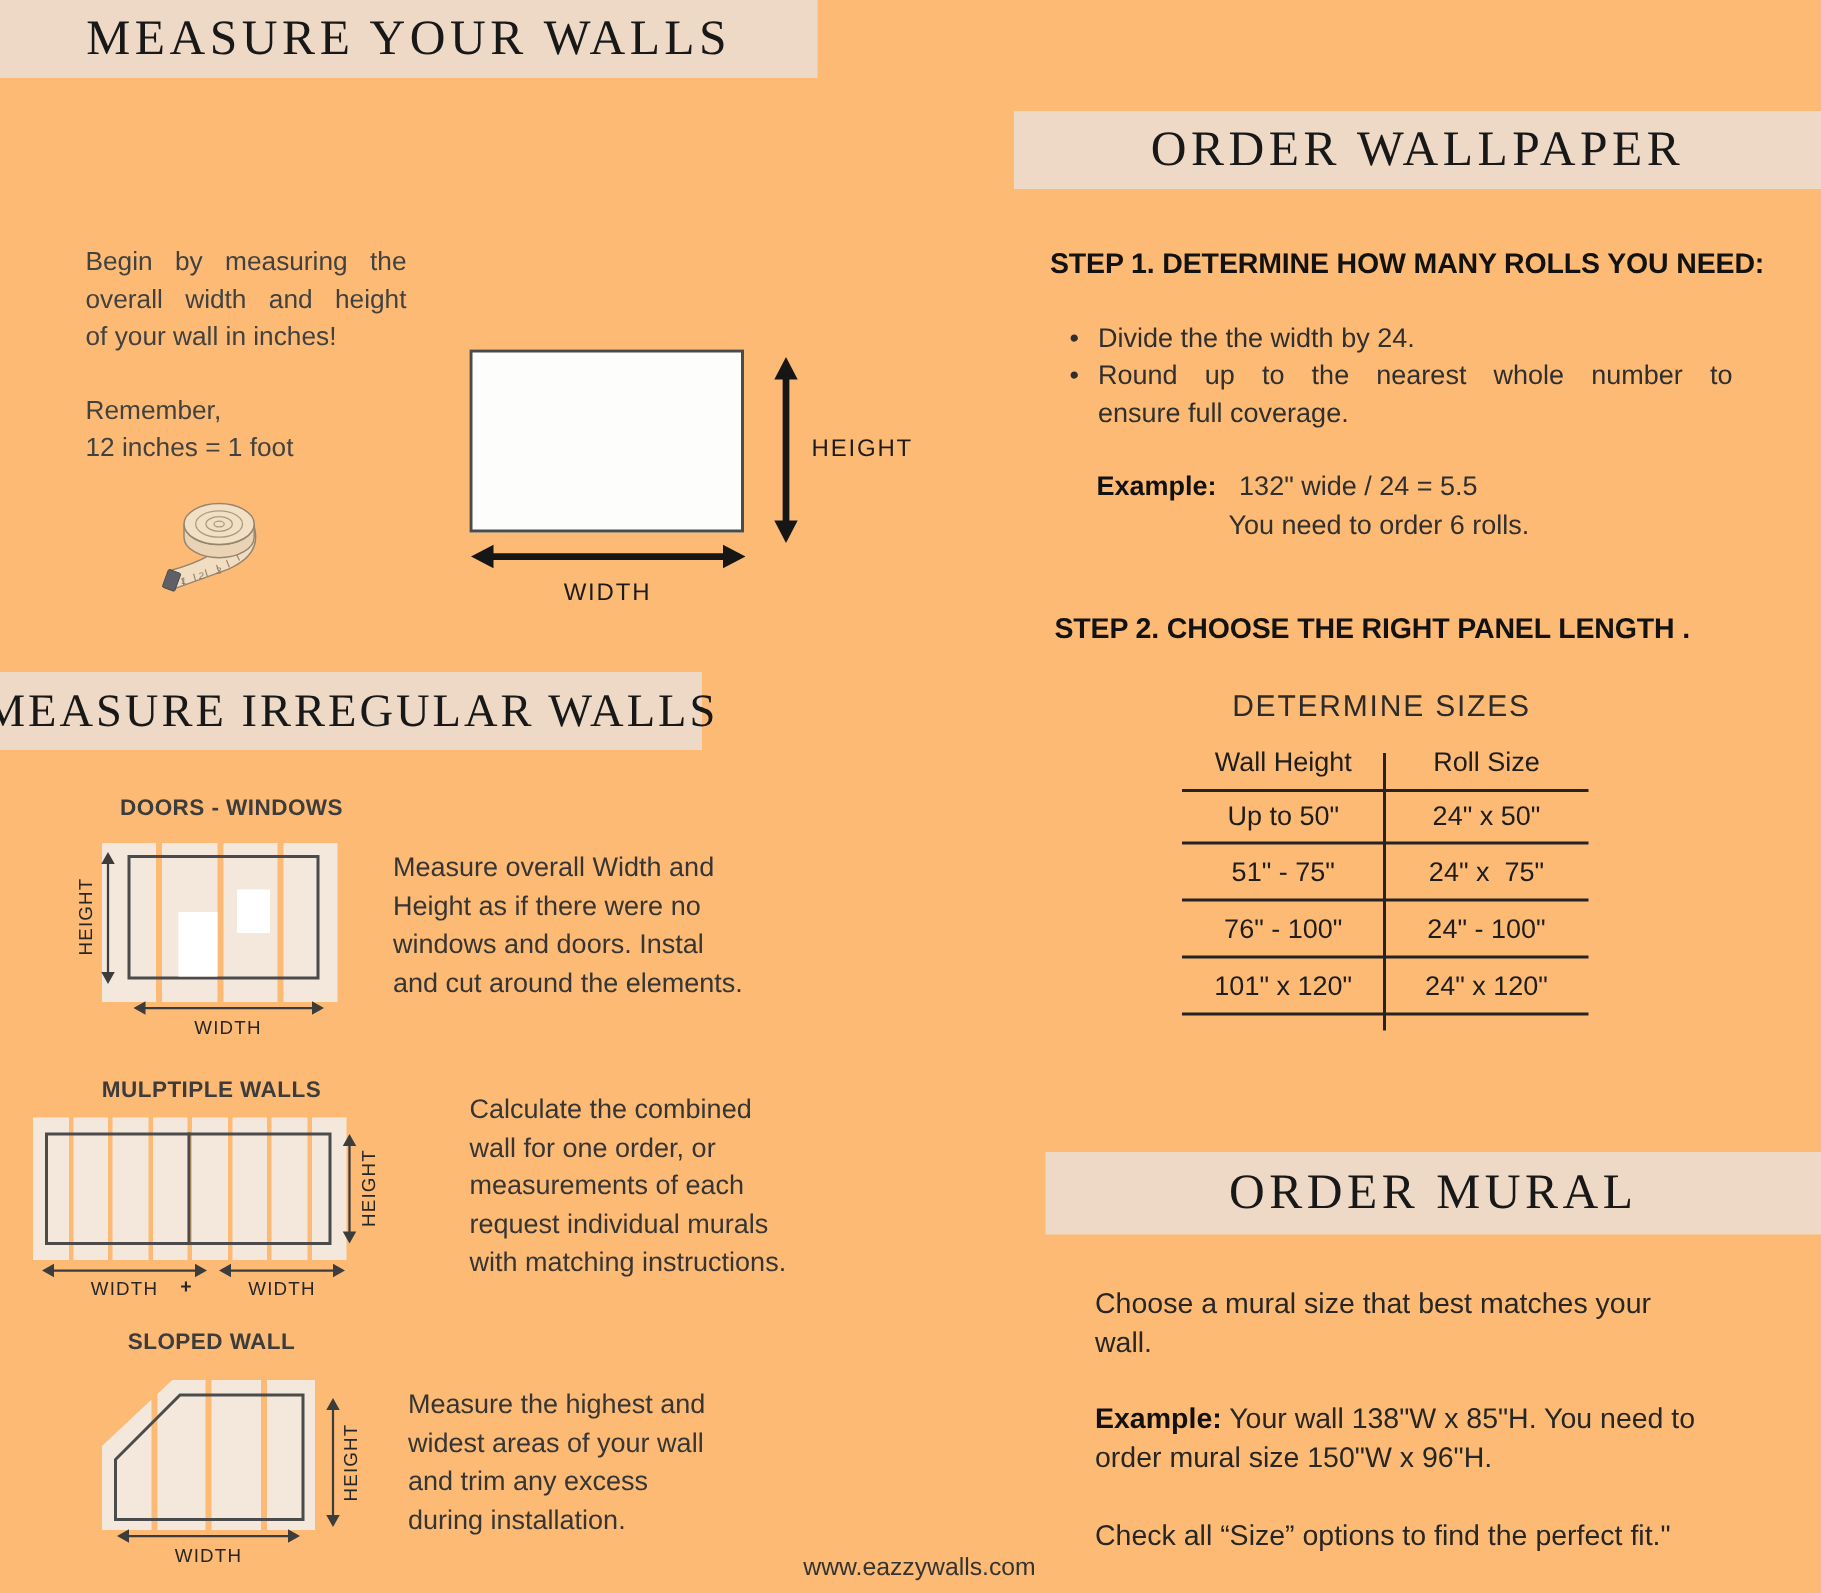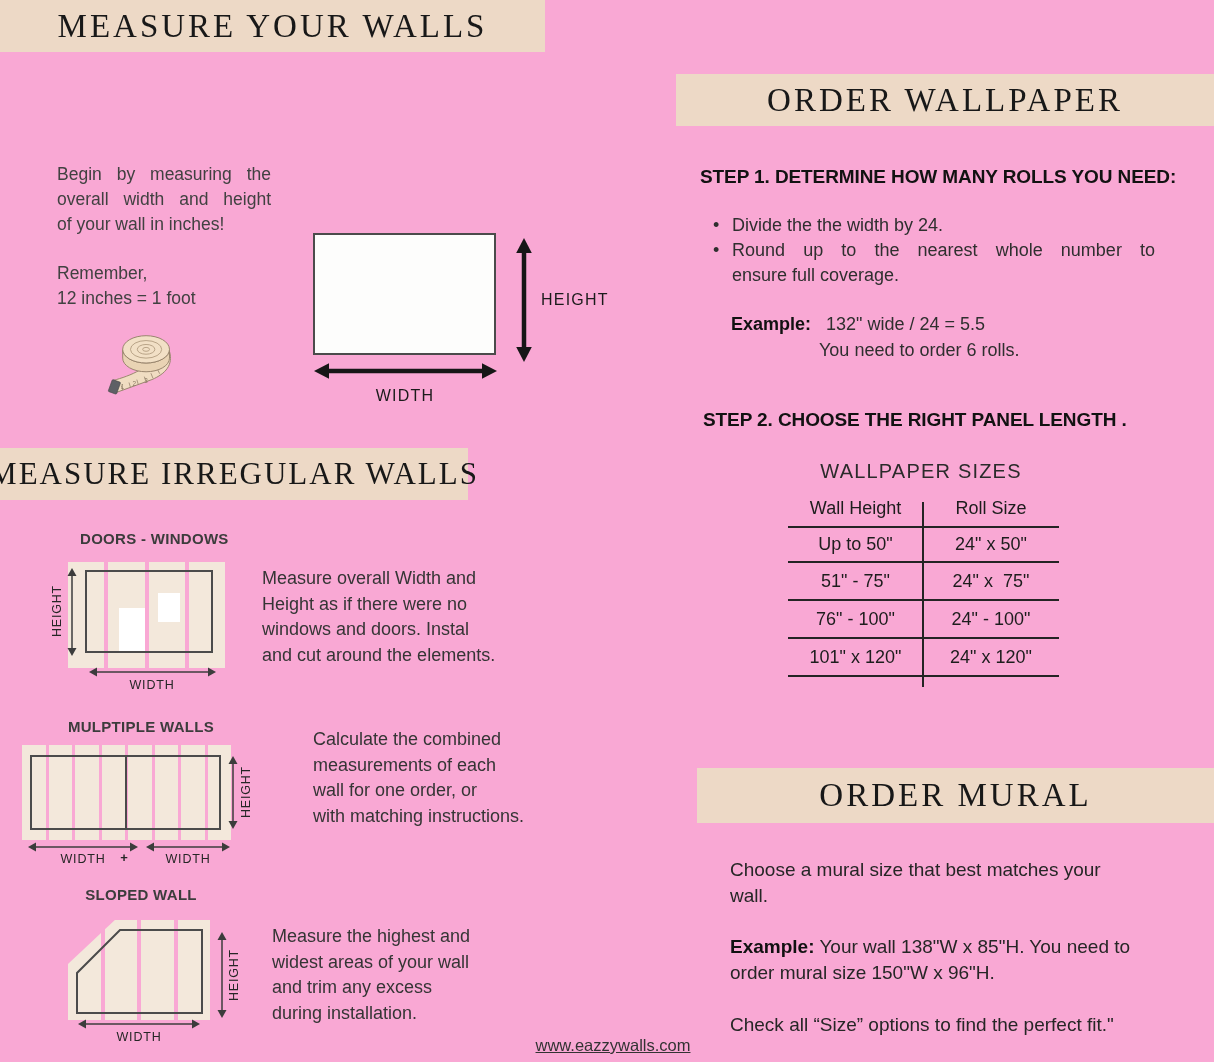--- a/index.html
+++ b/index.html
@@ -1,16 +1,16 @@
 <!DOCTYPE html>
 <html><head>
 <meta charset="utf-8">
 <style>
   html,body{margin:0;padding:0;background:#f5f5f4;}
-  .canvas{position:relative;width:1214px;height:1062px;background:#f9a8d4;overflow:hidden;
+  .canvas{position:relative;width:1214px;height:1062px;background:#fdba74;overflow:hidden;
           font-family:"Liberation Sans","DejaVu Sans",sans-serif;color:#3b3b3b;}
   .band{position:absolute;background:#edd9c6;display:flex;align-items:center;justify-content:center;}
   .band-title{font-family:"Liberation Serif","DejaVu Serif",serif;font-weight:500;color:#181818;
               letter-spacing:3px;white-space:nowrap;}
   .abs{position:absolute;}
   .intro{font-size:17.5px;line-height:25px;color:#414141;}
   .jline{text-align:justify;text-align-last:justify;}
   .mini-label{font-weight:bold;font-size:15px;color:#3c3c3c;letter-spacing:0.3px;}
   .diagram-text{font-size:18px;line-height:25.5px;color:#353535;}
   .beige-panels{position:absolute;display:flex;gap:4px;}
@@ -30,21 +30,21 @@
   .example b{color:#111;}
   .tbl-title{position:absolute;font-size:20px;letter-spacing:1.2px;color:#2b2b2b;text-align:center;}
   .table{position:absolute;font-size:18px;color:#1d1d1d;}
   .trow{display:flex;align-items:center;border-bottom:2px solid #242424;box-sizing:border-box;justify-content:center;}
   .trow .c1{width:135px;text-align:center;white-space:pre;}
   .trow .c2{flex:1;text-align:center;white-space:pre;}
   .thead{height:30px;border-bottom:2px solid #242424;align-items:flex-start;}
   .tbody-row{height:38px;}
   .vline{position:absolute;width:2px;background:#242424;}
   .mural-text{position:absolute;font-size:19px;line-height:26px;color:#262626;width:440px;}
-  .footer{position:absolute;font-size:16.5px;color:#333333;text-align:center;text-decoration:underline;}
+  .footer{position:absolute;font-size:16.5px;color:#333333;text-align:center;}
   svg{display:block;}
 </style>
 </head>
 <body>
 
 <div class="canvas">
 
   <div class="band" style="left:0;top:74;width:545px;height:52px;">
     <div class="band-title" style="font-size:33px;">MEASURE YOUR WALLS</div>
   </div>
@@ -158,22 +158,23 @@
       <line x1="7" y1="6" x2="77" y2="6" stroke="#3c3c3c" stroke-width="1.5"></line>
       <polygon points="0,6 8,1.5 8,10.5" fill="#3c3c3c"></polygon>
       <polygon points="84,6 76,1.5 76,10.5" fill="#3c3c3c"></polygon>
     </svg>
     <div class="slabel" style="left:35px;top:112px;">WIDTH</div>
     <div class="abs" style="left:96px;top:110px;width:20px;text-align:center;font-size:13px;font-weight:bold;color:#262626;">+</div>
     <div class="slabel" style="left:140px;top:112px;">WIDTH</div>
   </div>
   <div class="abs diagram-text" style="left:313px;top:727px;width:240px;">
     <div>Calculate the combined</div>
+    <div>wall for one order, or</div>
     <div>measurements of each</div>
-    <div>wall for one order, or</div>
+    <div>request individual murals</div>
     <div>with matching instructions.</div>
   </div>
 
   <div class="abs mini-label" style="left:41px;top:886px;width:200px;text-align:center;">SLOPED WALL</div>
   <div class="abs" style="left:60px;top:915px;width:230px;height:135px;">
     <div class="beige-panels" style="left:8px;top:5px;width:142px;height:100px;clip-path:polygon(33% 0,100% 0,100% 100%,0 100%,0 44%);">
       <div></div>
         <div></div>
       <div></div>
         <div></div>
@@ -224,21 +225,21 @@
   <div class="example" style="left:731px;top:311px;">
     <div>
       <b>Example:</b>
       <span style="margin-left:10px;">132" wide / 24 = 5.5</span>
     </div>
     <div style="margin-left:88px;">You need to order 6 rolls.</div>
   </div>
 
   <div class="step-heading" style="left:703px;top:409px;">STEP 2. CHOOSE THE RIGHT PANEL LENGTH .</div>
 
-  <div class="tbl-title" style="left:776px;top:460px;width:290px;">WALLPAPER SIZES</div>
+  <div class="tbl-title" style="left:776px;top:460px;width:290px;">DETERMINE SIZES</div>
 
   <div class="table" style="left:788px;top:498px;width:271px;">
     <div class="trow thead">
       <div class="c1">Wall Height</div>
       <div class="c2">Roll Size</div>
     </div>
     <div class="trow tbody-row" style="height:35px;">
       <div class="c1">Up to 50"</div>
       <div class="c2">24" x 50"</div>
     </div>

